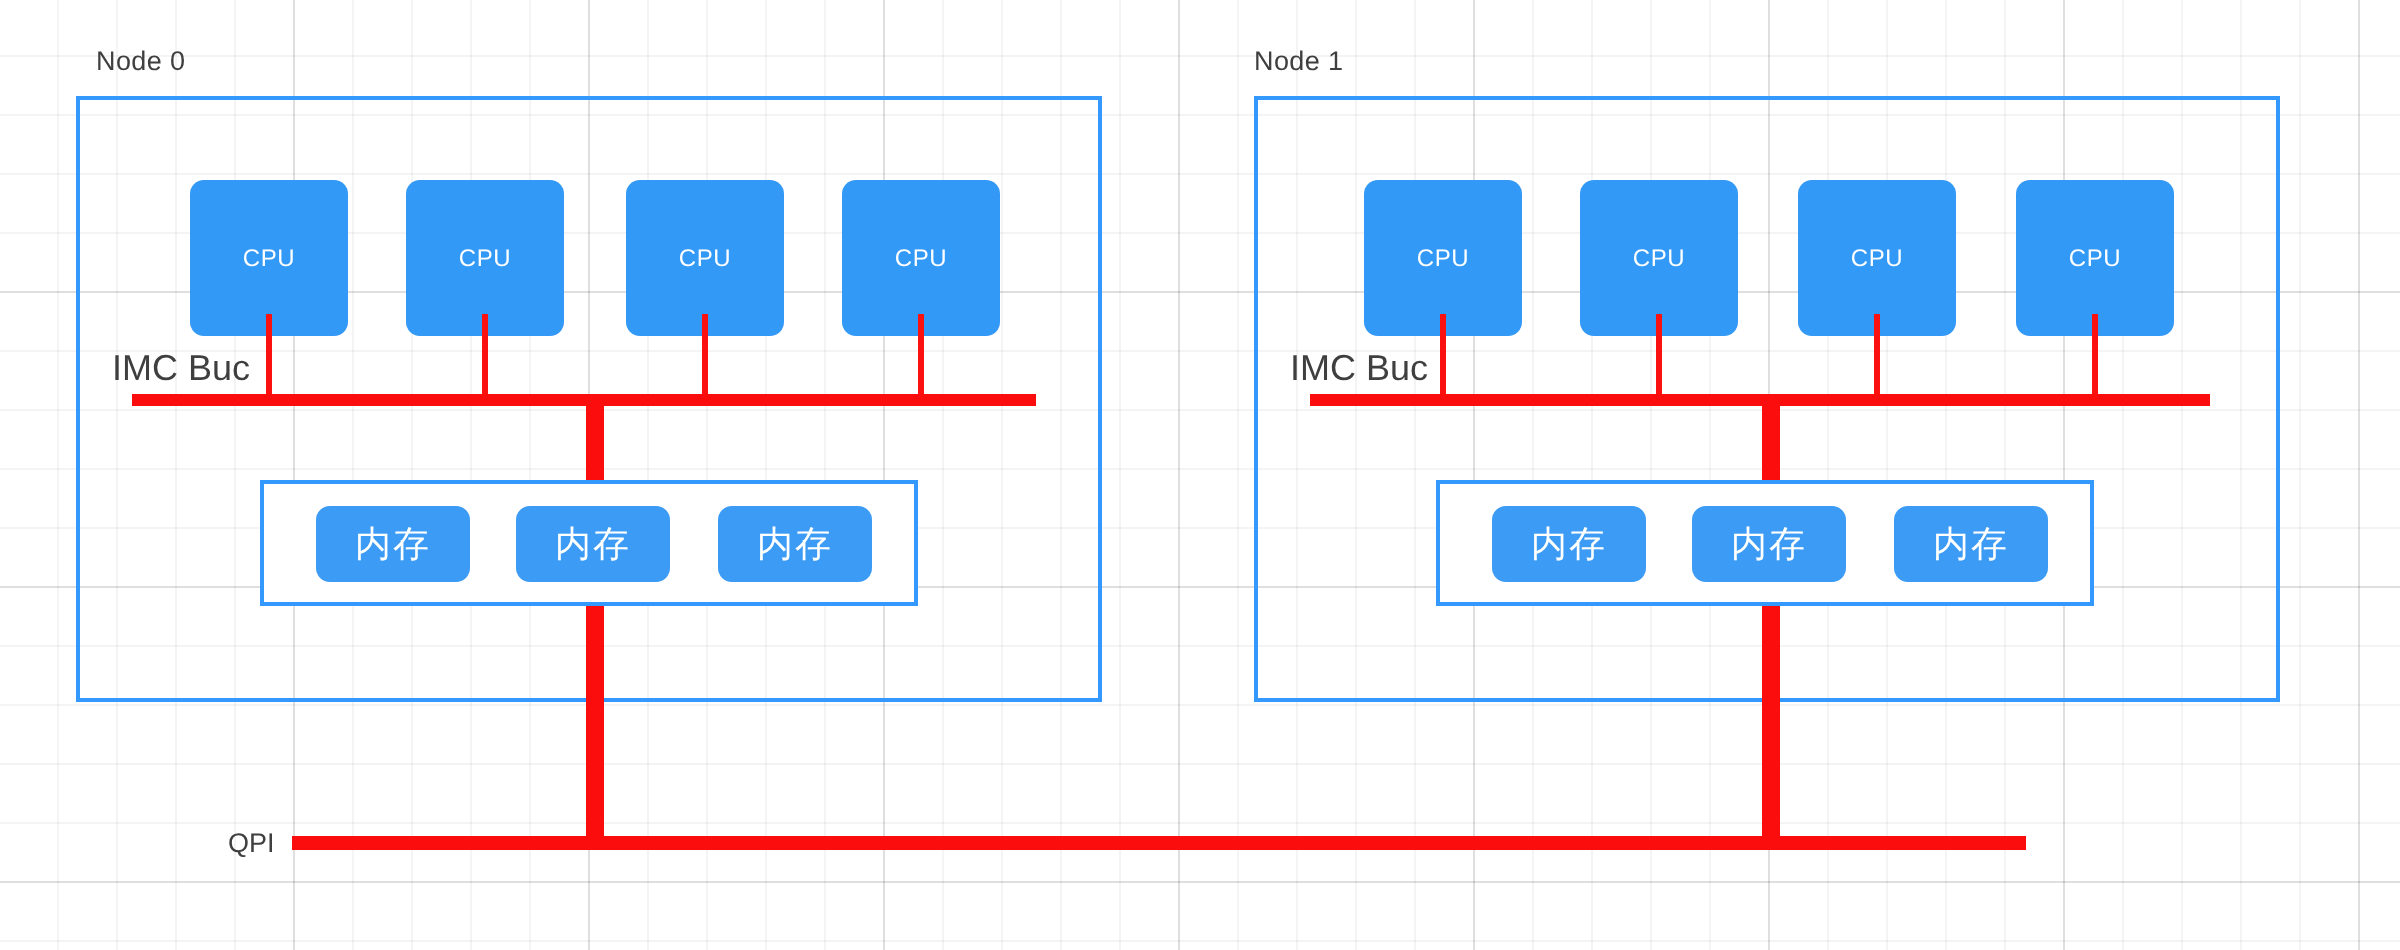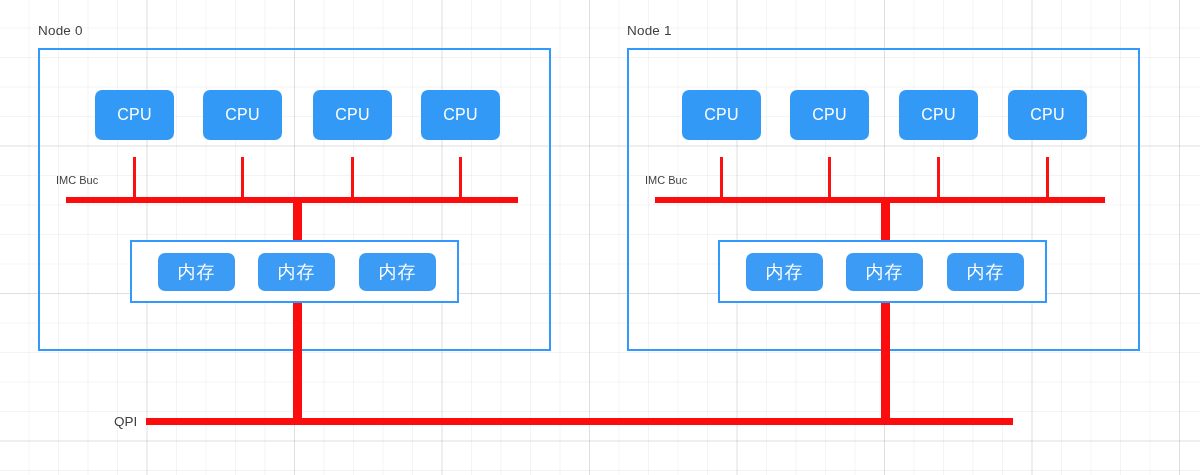--- a/index.html
+++ b/index.html
@@ -36,39 +36,39 @@
   }
   .node-box {
     position: absolute;
     border: 2px solid #3399ff;
     background: transparent;
     box-sizing: border-box;
   }
   .cpu-box {
     position: absolute;
     width: 79px;
-    height: 50px;
+    height: 78px;
     background: #3399f7;
     border-radius: 7px;
     box-sizing: border-box;
     display: flex;
     align-items: center;
     justify-content: center;
     color: #ffffff;
-    font-size: 16px;
+    font-size: 12px;
     letter-spacing: .3px;
   }
   .cpu-stem {
     position: absolute;
     width: 3px;
     background: #fc1111;
   }
   .imc-label {
     position: absolute;
-    font-size: 11px;
+    font-size: 18px;
     color: #3f3f3f;
     white-space: nowrap;
   }
   .imc-bus {
     position: absolute;
     height: 6px;
     background: #fc0d0d;
   }
   .trunk {
     position: absolute;
@@ -112,21 +112,21 @@
     color: #b4b4b4;
     white-space: nowrap;
     letter-spacing: .4px;
   }
 </style>
 </head>
 <body>
 
 <div id="canvas">
 
-  <div class="node-label" style="left:38px; top:23px;">Node 0</div>
+  <div class="node-label" style="left:48px; top:23px;">Node 0</div>
   <div class="node-box" style="left:38px; top:48px; width:513px; height:303px;"></div>
 
   <div class="cpu-box" style="left:95px;  top:90px;">
     <span>CPU</span>
   </div>
   <div class="cpu-box" style="left:203px; top:90px;">
     <span>CPU</span>
   </div>
   <div class="cpu-box" style="left:313px; top:90px;">
     <span>CPU</span>

